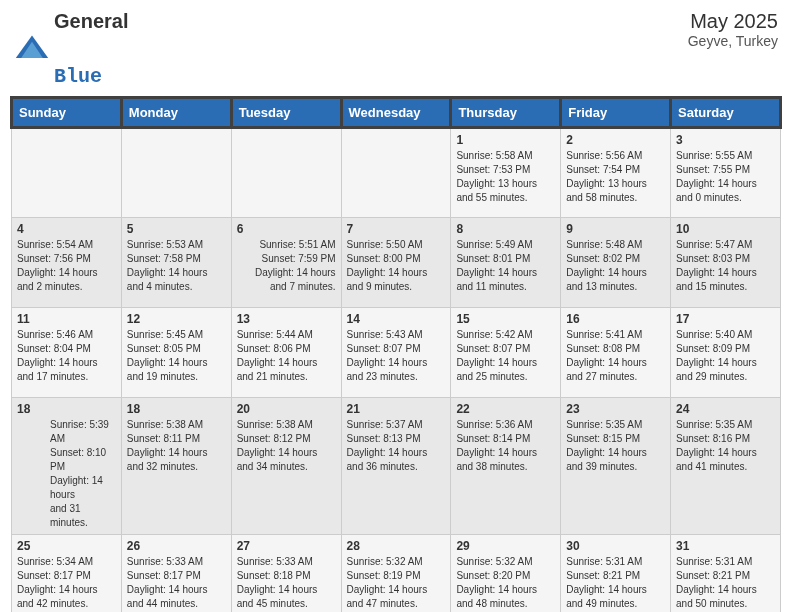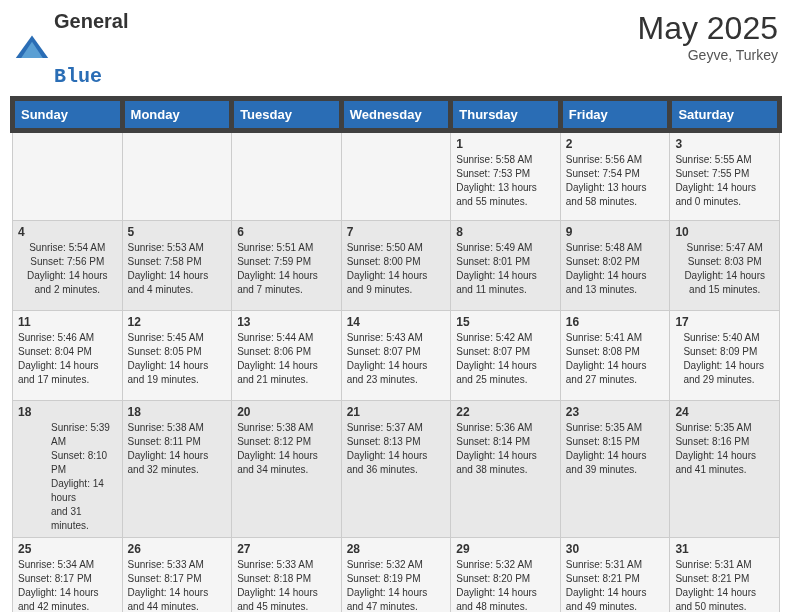--- a/index.html
+++ b/index.html
@@ -33,41 +33,41 @@
     .logo-general { color: #333; }
     .logo-blue { color: #2a6db5; font-family: Liberation Mono, monospace; }
     .logo-icon {
       width: 36px;
       height: 36px;
     }
     .title-block {
       text-align: right;
     }
     .month-year {
-      font-size: 32px;
+      font-size: 20px;
       color: #333;
       font-weight: normal;
     }
     .location {
       font-size: 14px;
       color: #555;
     }
     table {
       width: 100%;
       border-collapse: collapse;
       table-layout: fixed;
     }
     thead th {
       background: #2a6db5;
       color: #fff;
       text-align: left;
       padding: 6px 6px;
       font-size: 13px;
       font-weight: bold;
-      border: 5px solid #404040;
+      border: 3px solid #404040;
     }
     tbody td {
       vertical-align: top;
       border: 1px solid #ccc;
       padding: 4px 5px;
       font-size: 10.5px;
       color: #333;
       min-height: 90px;
       height: 90px;
     }
@@ -148,35 +148,35 @@
           <span class="day-num">3</span>
           <div class="cell-content" style="white-space: pre-line;">Sunrise: 5:55 AM
 Sunset: 7:55 PM
 Daylight: 14 hours
 and 0 minutes.</div>
         </td>
       </tr>
       <tr>
         <td>
           <span class="day-num">4</span>
-          <div class="cell-content" style="white-space: pre-line; text-align: center;">Sunrise: 5:54 AM
+          <div class="cell-content" style="white-space: pre-line;">Sunrise: 5:54 AM
 Sunset: 7:56 PM
 Daylight: 14 hours
 and 2 minutes.</div>
         </td>
         <td>
           <span class="day-num">5</span>
           <div class="cell-content" style="white-space: pre-line;">Sunrise: 5:53 AM
 Sunset: 7:58 PM
 Daylight: 14 hours
 and 4 minutes.</div>
         </td>
         <td>
           <span class="day-num">6</span>
-          <div class="cell-content" style="white-space: pre-line;">Sunrise: 5:51 AM
+          <div class="cell-content" style="white-space: pre-line; text-align: right;">Sunrise: 5:51 AM
 Sunset: 7:59 PM
 Daylight: 14 hours
 and 7 minutes.</div>
         </td>
         <td>
           <span class="day-num">7</span>
           <div class="cell-content" style="white-space: pre-line;">Sunrise: 5:50 AM
 Sunset: 8:00 PM
 Daylight: 14 hours
 and 9 minutes.</div>
@@ -190,21 +190,21 @@
         </td>
         <td>
           <span class="day-num">9</span>
           <div class="cell-content" style="white-space: pre-line;">Sunrise: 5:48 AM
 Sunset: 8:02 PM
 Daylight: 14 hours
 and 13 minutes.</div>
         </td>
         <td>
           <span class="day-num">10</span>
-          <div class="cell-content" style="white-space: pre-line; text-align: center;">Sunrise: 5:47 AM
+          <div class="cell-content" style="white-space: pre-line;">Sunrise: 5:47 AM
 Sunset: 8:03 PM
 Daylight: 14 hours
 and 15 minutes.</div>
         </td>
       </tr>
       <tr>
         <td>
           <span class="day-num">11</span>
           <div class="cell-content" style="white-space: pre-line;">Sunrise: 5:46 AM
 Sunset: 8:04 PM
@@ -241,21 +241,21 @@
         </td>
         <td>
           <span class="day-num">16</span>
           <div class="cell-content" style="white-space: pre-line;">Sunrise: 5:41 AM
 Sunset: 8:08 PM
 Daylight: 14 hours
 and 27 minutes.</div>
         </td>
         <td>
           <span class="day-num">17</span>
-          <div class="cell-content" style="white-space: pre-line; margin-left: 8px;">Sunrise: 5:40 AM
+          <div class="cell-content" style="white-space: pre-line;">Sunrise: 5:40 AM
 Sunset: 8:09 PM
 Daylight: 14 hours
 and 29 minutes.</div>
         </td>
       </tr>
       <tr>
         <td>
           <span class="day-num">18</span>
           <div class="cell-content" style="white-space: pre-line; margin-left: 33px;">Sunrise: 5:39 AM
 Sunset: 8:10 PM

